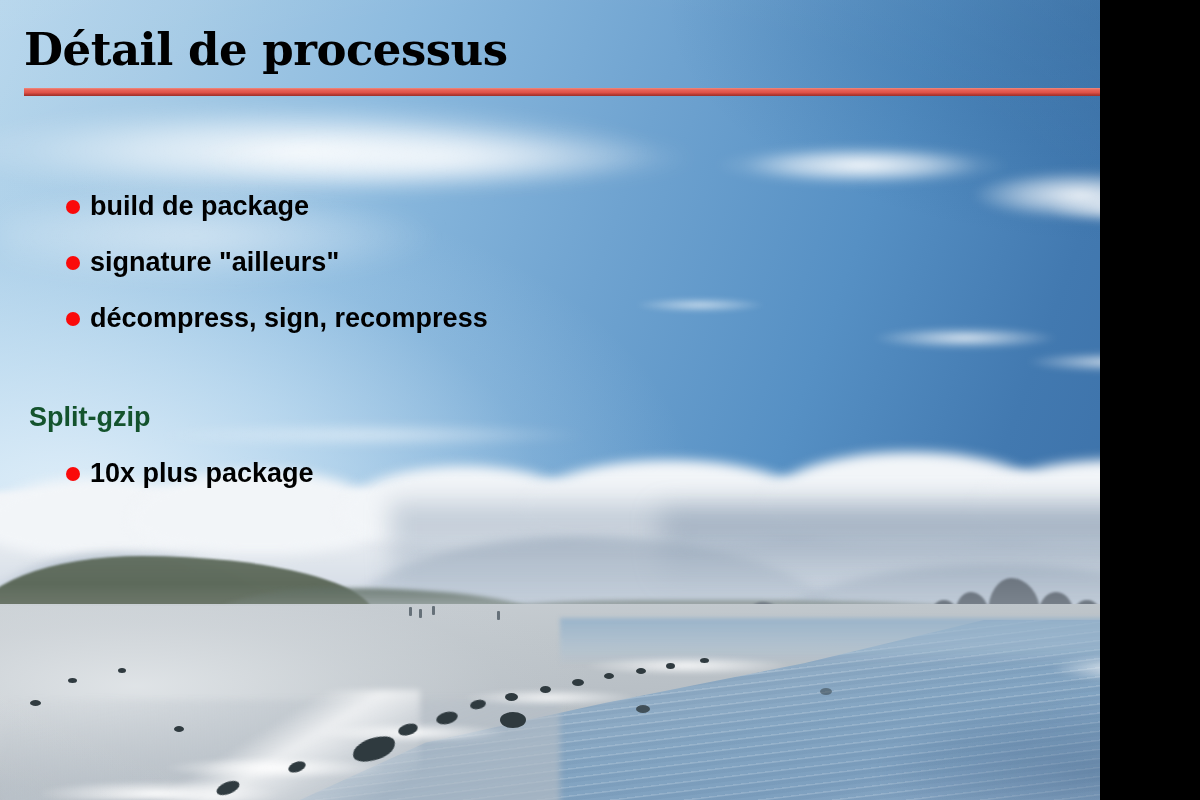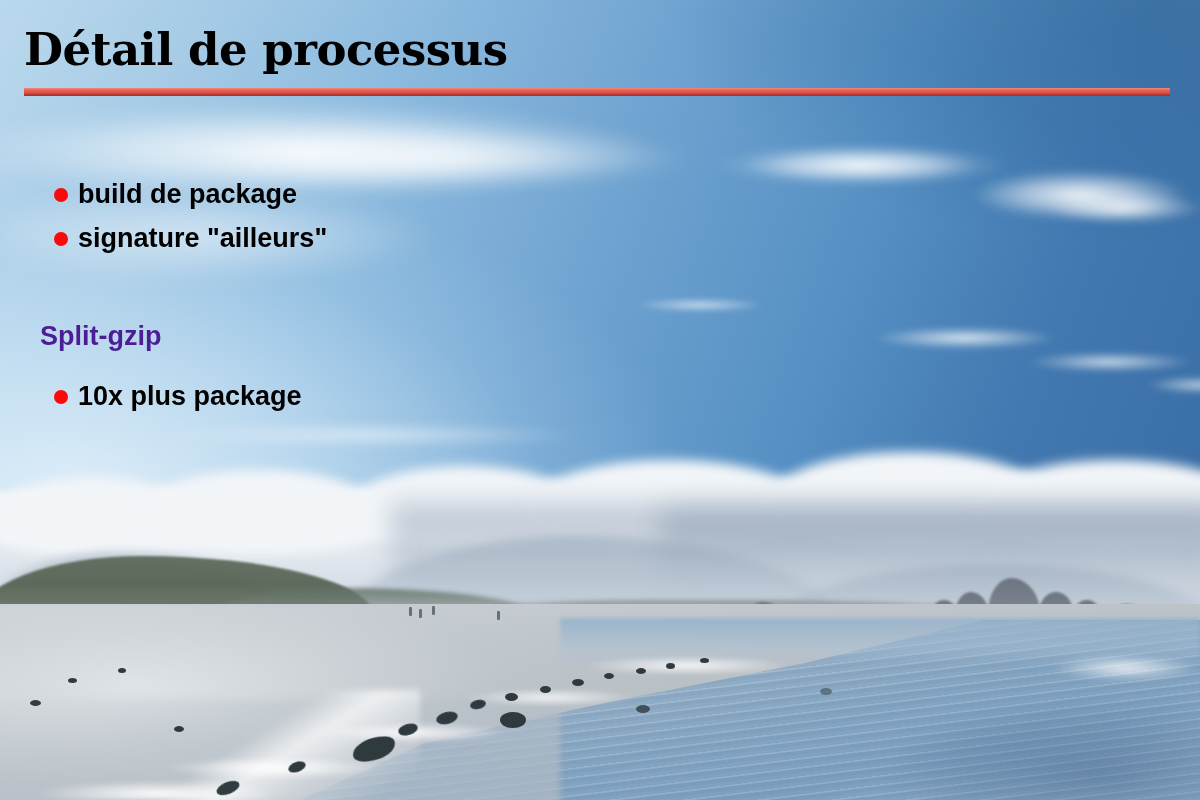--- a/index.html
+++ b/index.html
@@ -7,21 +7,21 @@
     margin: 0;
     padding: 0;
     background: #000;
   }
   body {
     font-family: "Liberation Sans", sans-serif;
   }
 
   .slide {
     position: relative;
-    width: 1200px;
+    width: 1100px;
     height: 800px;
     overflow: hidden;
     background: #9fc6e4;
   }
 
   
   .photo { position: absolute; inset: 0; overflow: hidden; }
 
   
   .sky-base {
@@ -354,41 +354,41 @@
     top: 172px;
     width: 800px;
   }
 
   .lvl1 {
     position: relative;
     font-size: 27px;
     font-weight: bold;
     color: #000000;
     line-height: 44px;
-    margin: 0;
+    margin: 12px;
     padding-left: 54px;
     white-space: nowrap;
   }
   .lvl1 .bullet {
     position: absolute;
     left: 30px;
     top: 16px;
     width: 14px;
     height: 14px;
     border-radius: 50%;
     background: #fa0a0a;
   }
 
   .lvl0 {
     position: relative;
     font-size: 27px;
     font-weight: bold;
-    color: #4c1d95;
+    color: #14532d;
     line-height: 44px;
-    margin: 16px;
+    margin: 5px;
     padding-left: 0;
     white-space: nowrap;
   }
 
   .spacer { height: 38px; }
 </style>
 </head>
 <body>
 
 <div class="slide">
@@ -493,20 +493,24 @@
     <div class="lvl1">
       <span class="bullet"></span>
       <span>build de package</span>
     </div>
 
     <div class="lvl1">
       <span class="bullet"></span>
       <span>signature "ailleurs"</span>
     </div>
 
+    <div class="lvl1">
+      <span class="bullet"></span>
+      <span>décompress, sign, recompress</span>
+    </div>
 
     <div class="spacer"></div>
 
     <div class="lvl0">
       <span>Split-gzip</span>
     </div>
 
     <div class="lvl1">
       <span class="bullet"></span>
       <span>10x plus package</span>

